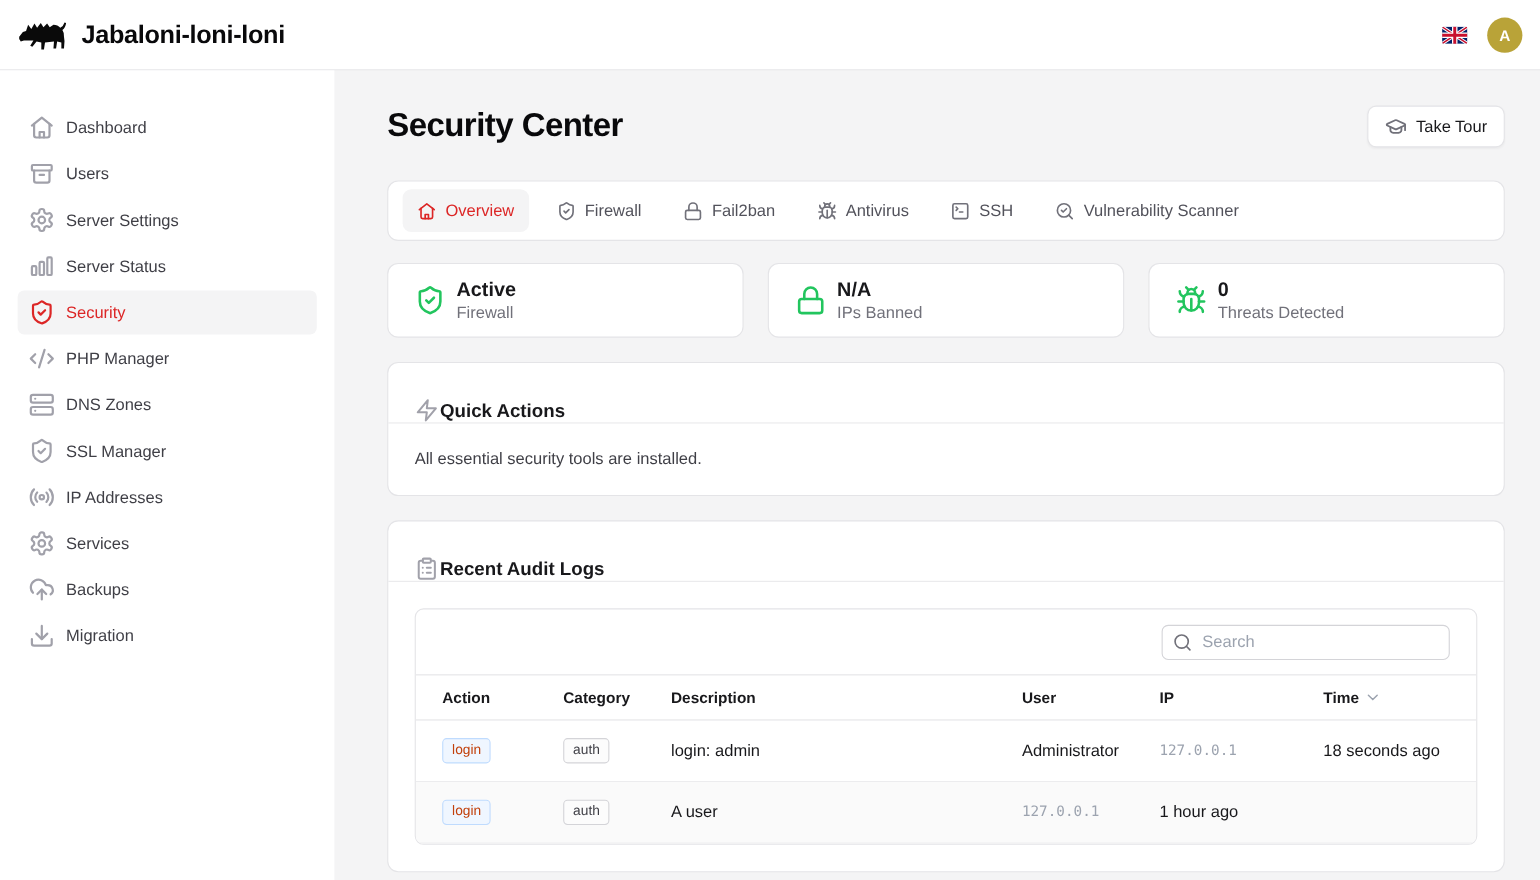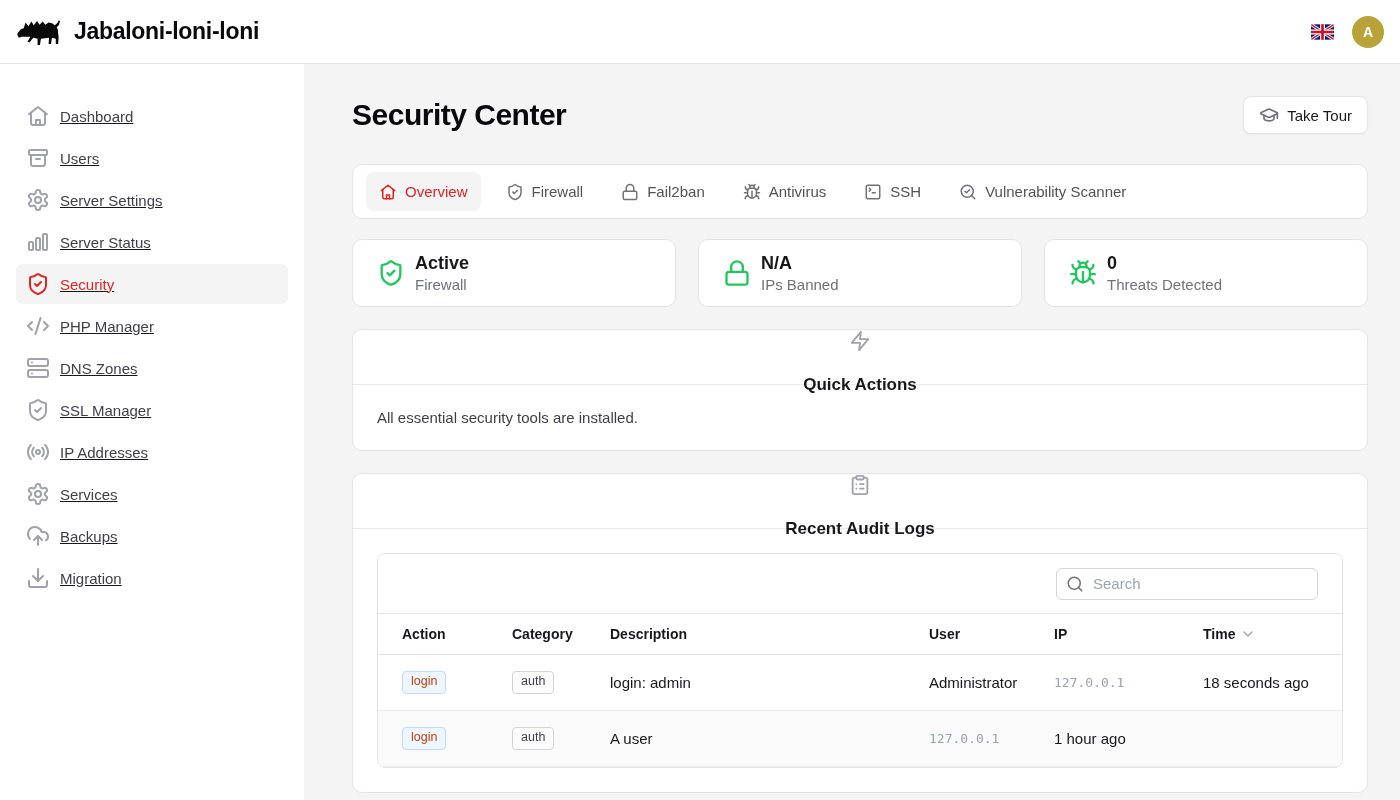--- a/index.html
+++ b/index.html
@@ -12,21 +12,21 @@
   .brand { display:flex; align-items:center; gap:12px; }
   .brand svg { width:46px; height:34px; }
   .brand-name { font-size:23px; font-weight:700; letter-spacing:-0.3px; color:#09090b; }
   .topbar-right { display:flex; align-items:center; gap:18px; }
   .flag { width:23px; height:16px; border-radius:2px; overflow:hidden; display:block; cursor:pointer; }
   .avatar { width:32px; height:32px; border-radius:50%; background:#b9a338; color:#fff;
     font-size:14px; font-weight:700; display:flex; align-items:center; justify-content:center; cursor:pointer; }
 
   
   .layout { display:flex; height:736px; }
-  .sidebar { width:304px; background:#fff; padding-top:30px; flex-shrink:0;text-decoration:underline; }
+  .sidebar { width:304px; background:#fff; padding-top:30px; flex-shrink:0; }
   .nav-item { height:40px; margin:2px 16px; display:flex; align-items:center; gap:10px;
     padding-left:10px; border-radius:6px; cursor:pointer; color:#3f3f46; font-size:15px; }
   .nav-item .icon { width:24px; height:24px; color:#a1a1aa; display:flex; align-items:center; }
   .nav-item .icon svg { width:24px; height:24px; }
   .nav-item.active { background:#f4f4f5; color:#dc2626; font-weight:500; }
   .nav-item.active .icon { color:#dc2626; }
 
   .content { flex:1; padding:32px 32px 0 48px; }
 
   
@@ -52,22 +52,22 @@
   .stats { margin-top:20px; display:flex; gap:22px; }
   .stat-card { flex:1; height:68px; background:#fff; border:1px solid #e4e4e7; border-radius:10px;
     display:flex; align-items:center; padding:0 24px; gap:10px; }
   .stat-card .icon { width:28px; height:28px; color:#22c55e; flex-shrink:0; }
   .stat-card .icon svg { width:28px; height:28px; }
   .stat-value { font-size:18px; font-weight:700; color:#18181b; line-height:1.3; }
   .stat-label { font-size:15px; color:#71717a; line-height:1.3; }
 
   
   .panel { margin-top:22px; background:#fff; border:1px solid #e4e4e7; border-radius:10px; }
-  .panel-header { height:55px; display:flex; align-items:center; gap:23px; padding:0 24px;
-    border-bottom:1px solid #e9e9eb;flex-direction:column; }
+  .panel-header { height:55px; display:flex; align-items:flex-end; gap:1px; padding:0 24px;
+    border-bottom:1px solid #e9e9eb; }
   .panel-header .icon { width:22px; height:22px; color:#a1a1aa; display:flex; }
   .panel-header .icon svg { width:22px; height:22px; }
   .panel-title { font-size:17px; font-weight:700; color:#18181b; }
   .panel-body { padding:24px; font-size:15px; color:#3f3f46; }
 
   
   .table-card { border:1px solid #e4e4e7; border-radius:8px; overflow:hidden; background:#fff; }
   .search-row { height:59px; display:flex; align-items:center; justify-content:flex-end; padding:0 24px; }
   .search-box { position:relative; width:262px; }
   .search-box .icon { position:absolute; left:10px; top:7px; width:18px; height:18px; color:#71717a; }

